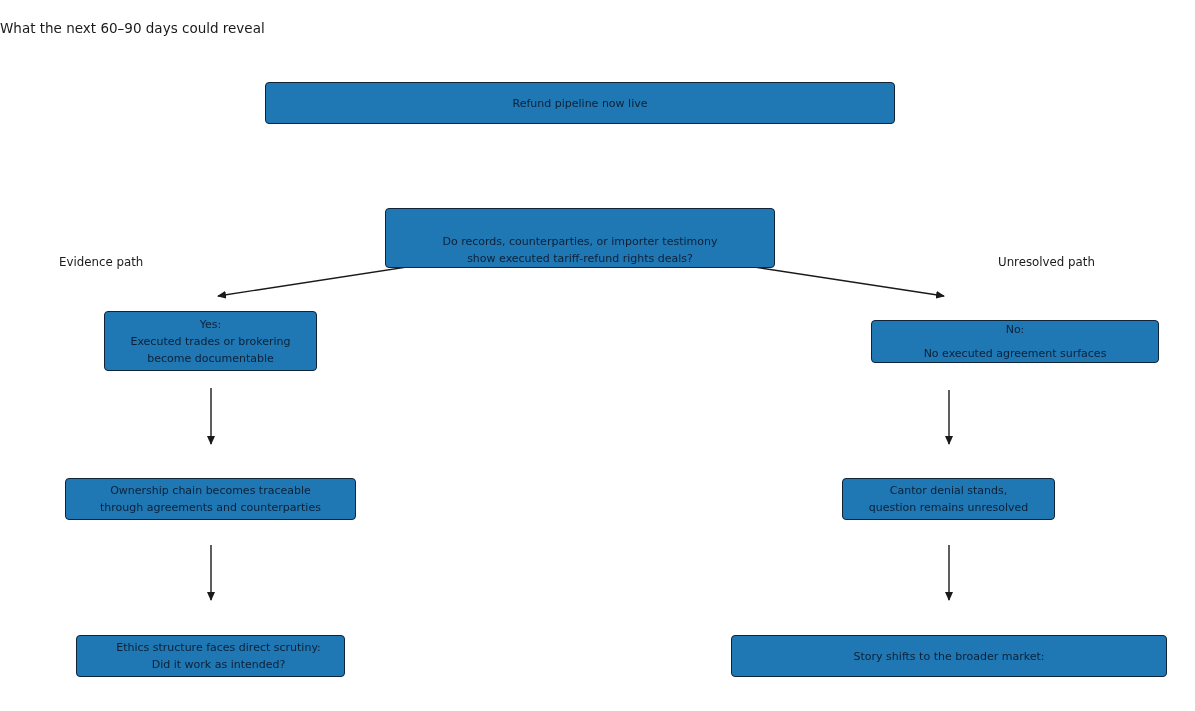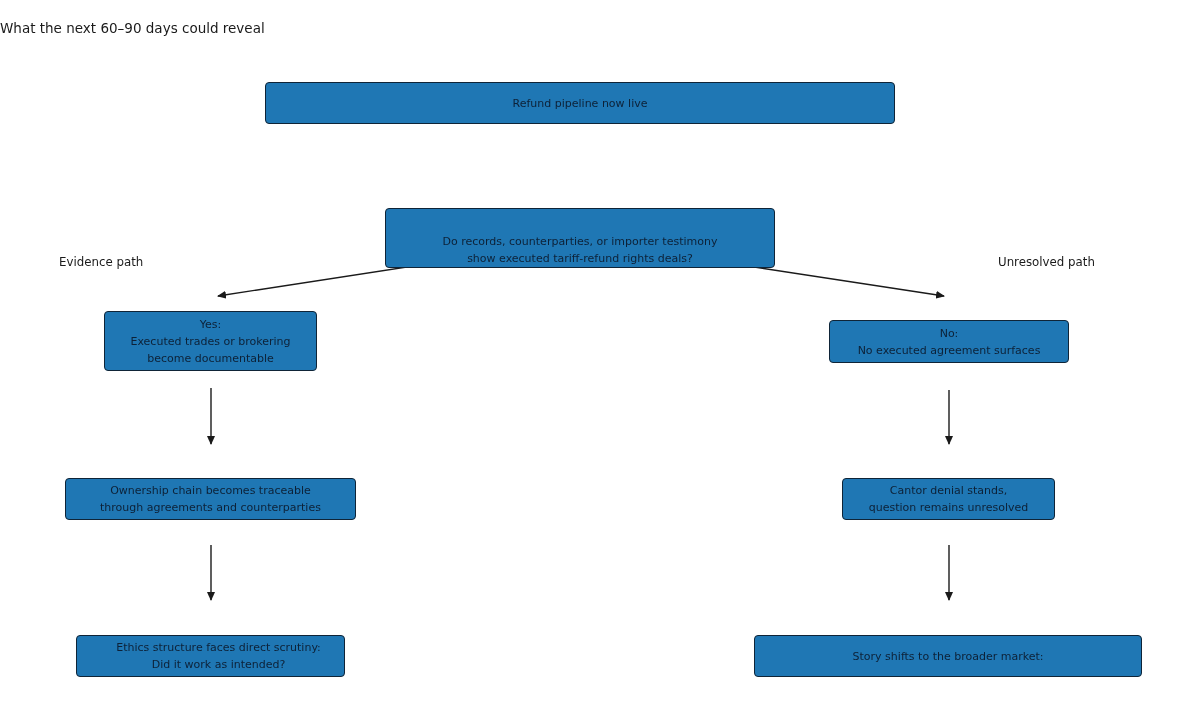--- a/index.html
+++ b/index.html
@@ -37,25 +37,25 @@
     align-items: center;
     justify-content: center;
     text-align: center;
     font-size: 11px;
     line-height: 17px;
     white-space: nowrap;
   }
   .b-pipeline  { left: 265px; top: 82px;  width: 630px; height: 42px; }
   .b-question  { left: 385px; top: 208px; width: 390px; height: 60px; justify-content: flex-end; }
   .b-yes       { left: 104px; top: 311px; width: 213px; height: 60px; text-align: right; }
-  .b-no        { left: 829px; top: 320px; width: 240px; height: 43px; }
+  .b-no        { left: 871px; top: 320px; width: 288px; height: 43px; justify-content: space-between; }
   .b-ownership { left: 65px;  top: 478px; width: 291px; height: 42px; }
   .b-cantor    { left: 842px; top: 478px; width: 213px; height: 42px; }
   .b-ethics    { left: 76px;  top: 635px; width: 269px; height: 42px; padding-left: 16px; }
-  .b-market    { left: 754px; top: 635px; width: 388px; height: 42px; }
+  .b-market    { left: 731px; top: 635px; width: 436px; height: 42px; }
   .side-label {
     position: absolute;
     font-size: 11.8px;
     color: #1a1a1a;
     white-space: nowrap;
   }
   .sl-left  { left: 59px;  top: 255px; }
   .sl-right { left: 998px; top: 255px; }
   .italic-seg { font-style: italic; }
 </style>

